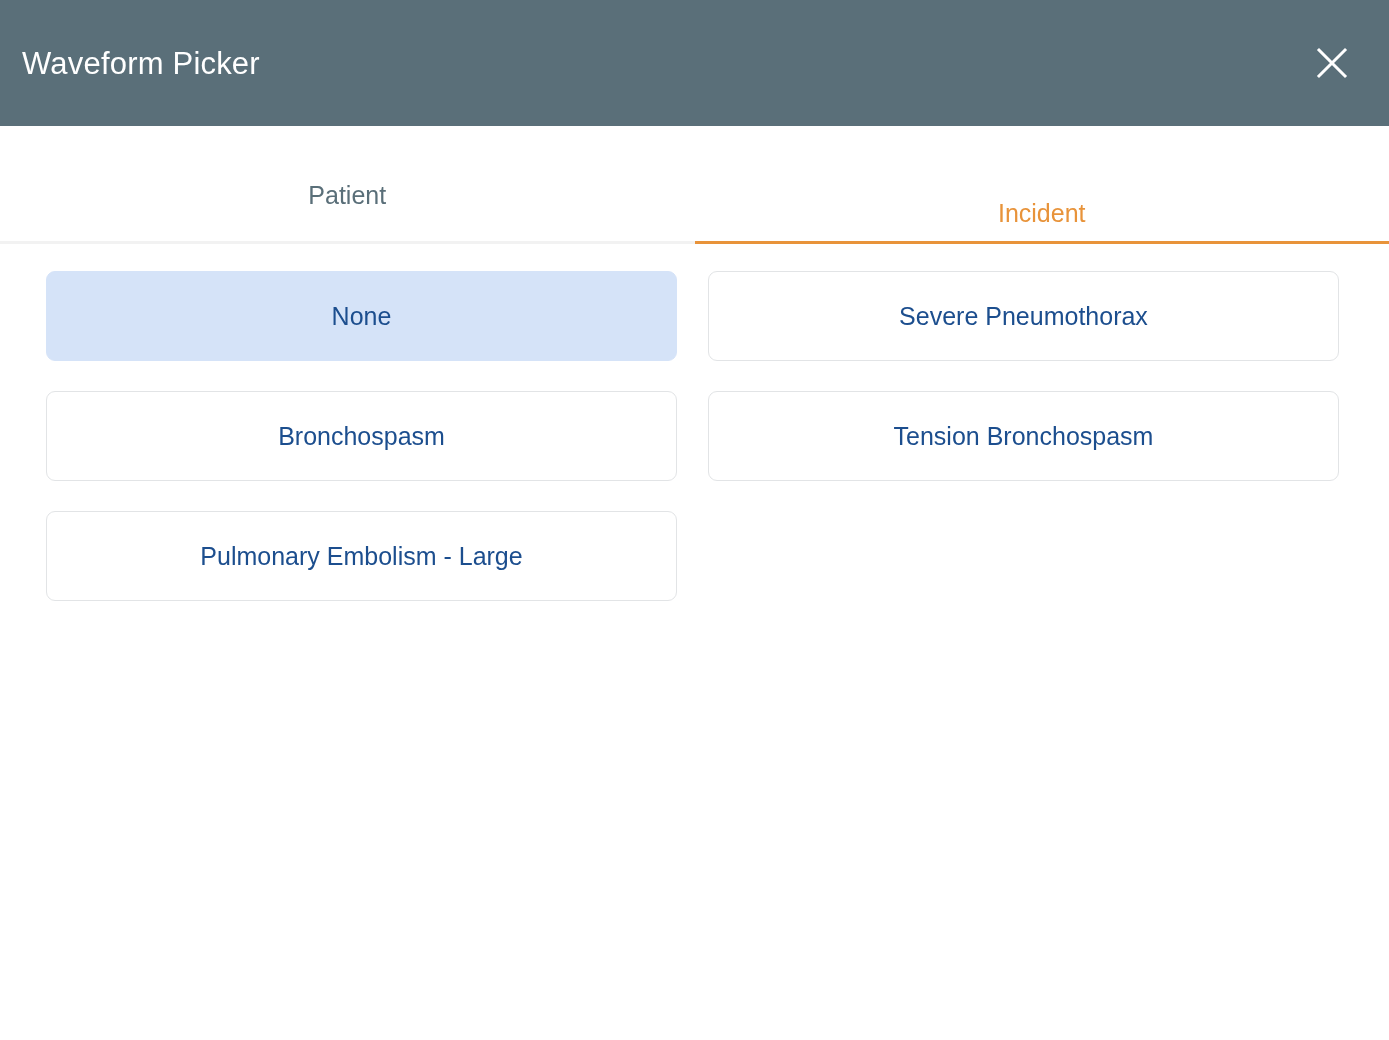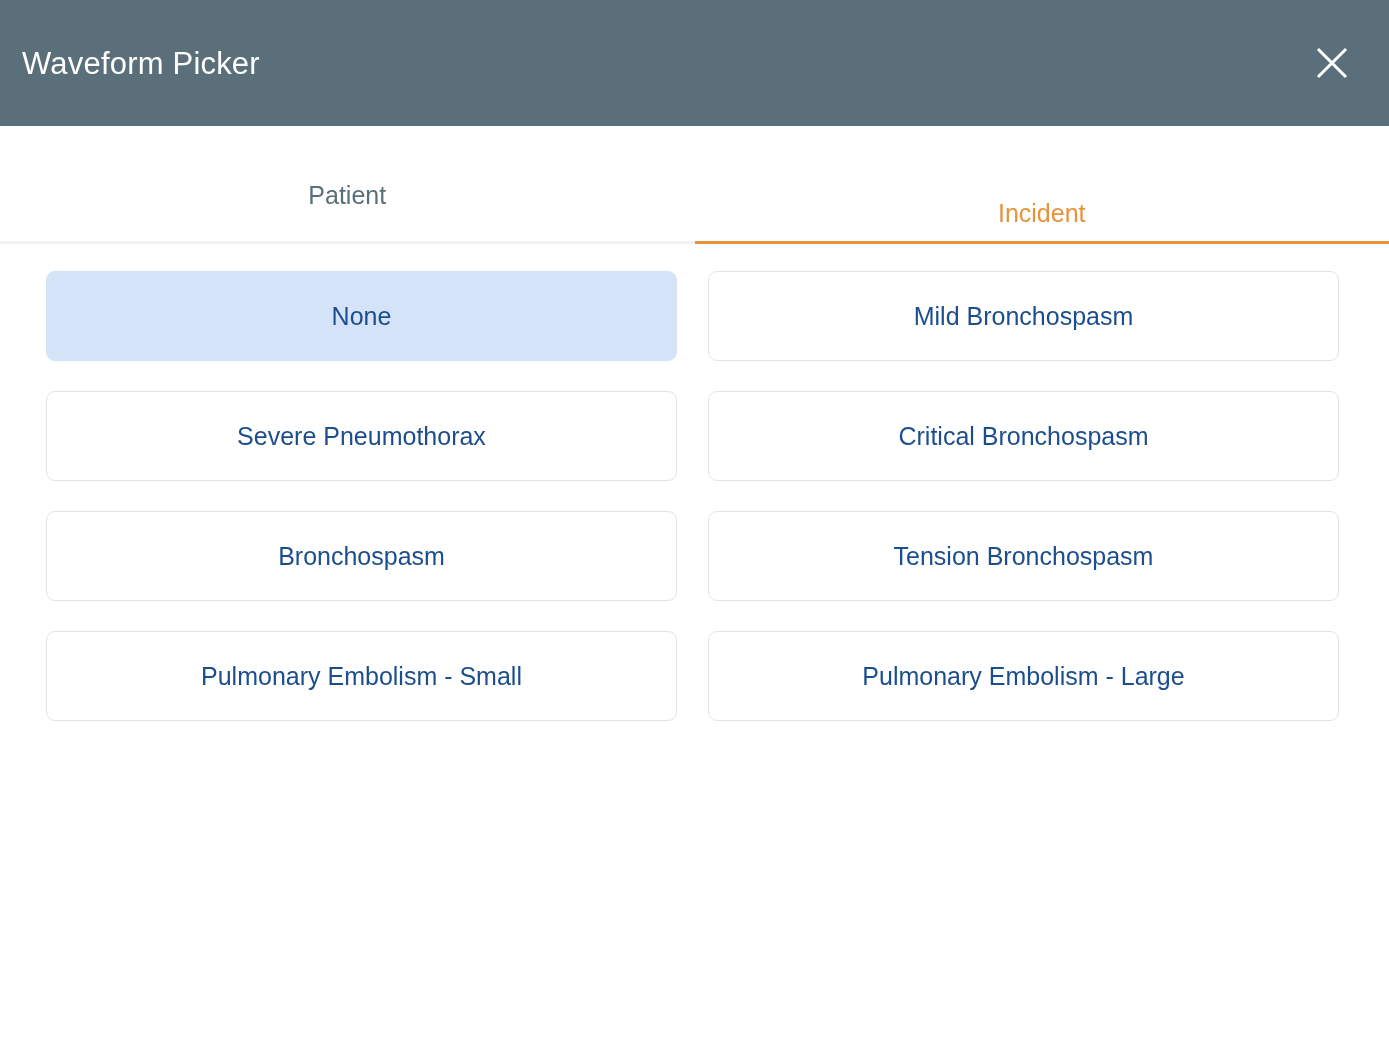--- a/index.html
+++ b/index.html
@@ -156,38 +156,29 @@
   </div>
 
   <div class="picker-body">
     <div class="picker-grid">
 
       <div class="option-card selected">
         <span>None</span>
       </div>
 
       <div class="option-card">
-        <span>Mild Bronchospasm</span>
-      </div>
-      <div class="option-card">
         <span>Severe Pneumothorax</span>
       </div>
 
-      <div class="option-card">
-        <span>Critical Bronchospasm</span>
-      </div>
       <div class="option-card">
         <span>Bronchospasm</span>
       </div>
 
       <div class="option-card">
         <span>Tension Bronchospasm</span>
-      </div>
-      <div class="option-card">
-        <span>Pulmonary Embolism - Small</span>
       </div>
 
       <div class="option-card">
         <span>Pulmonary Embolism - Large</span>
       </div>
       <div class="grid-cell-empty"></div>
 
     </div>
   </div>
 

